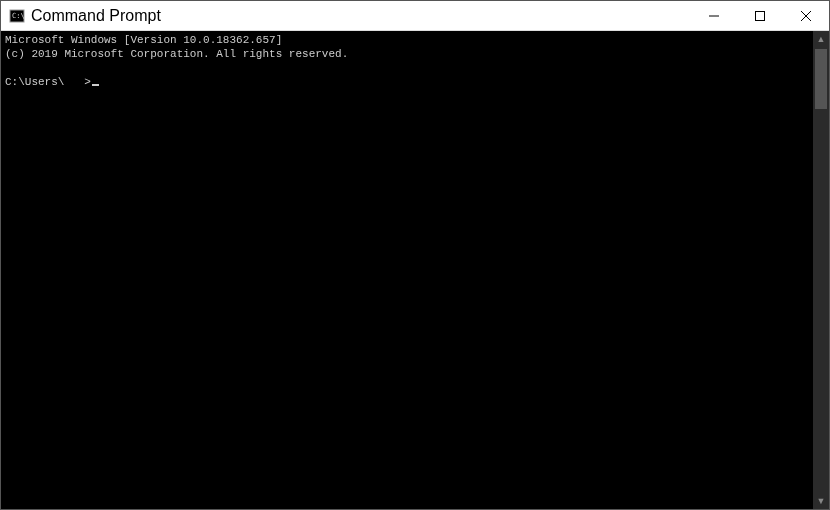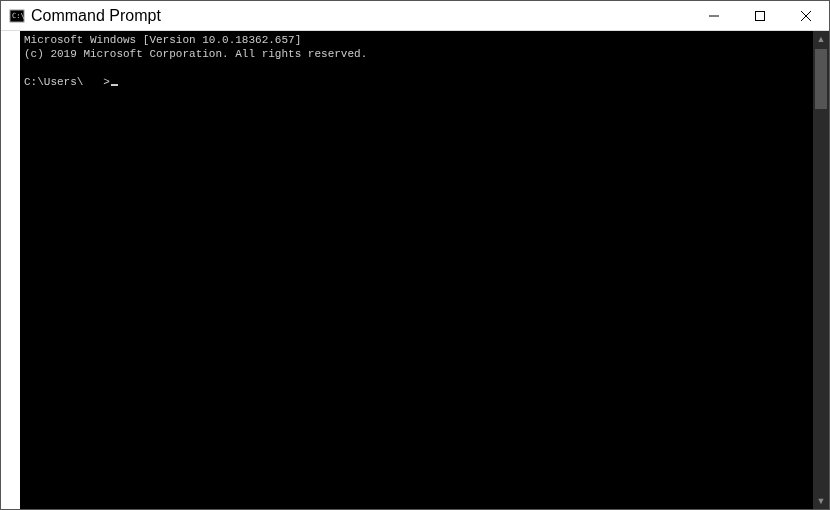--- a/index.html
+++ b/index.html
@@ -59,21 +59,20 @@
       justify-content: center;
       background: transparent;
       border: none;
       cursor: pointer;
     }
     .terminal-wrap {
       flex: 1;
       display: flex;
       background: #000;
       position: relative;
-      margin-left: 19px;
     }
     .terminal {
       flex: 1;
       background: #000;
       color: #ccc;
       font-family: Consolas, "Courier New", monospace;
       font-size: 11px;
       line-height: 14px;
       padding: 2px 4px;
       white-space: pre;

